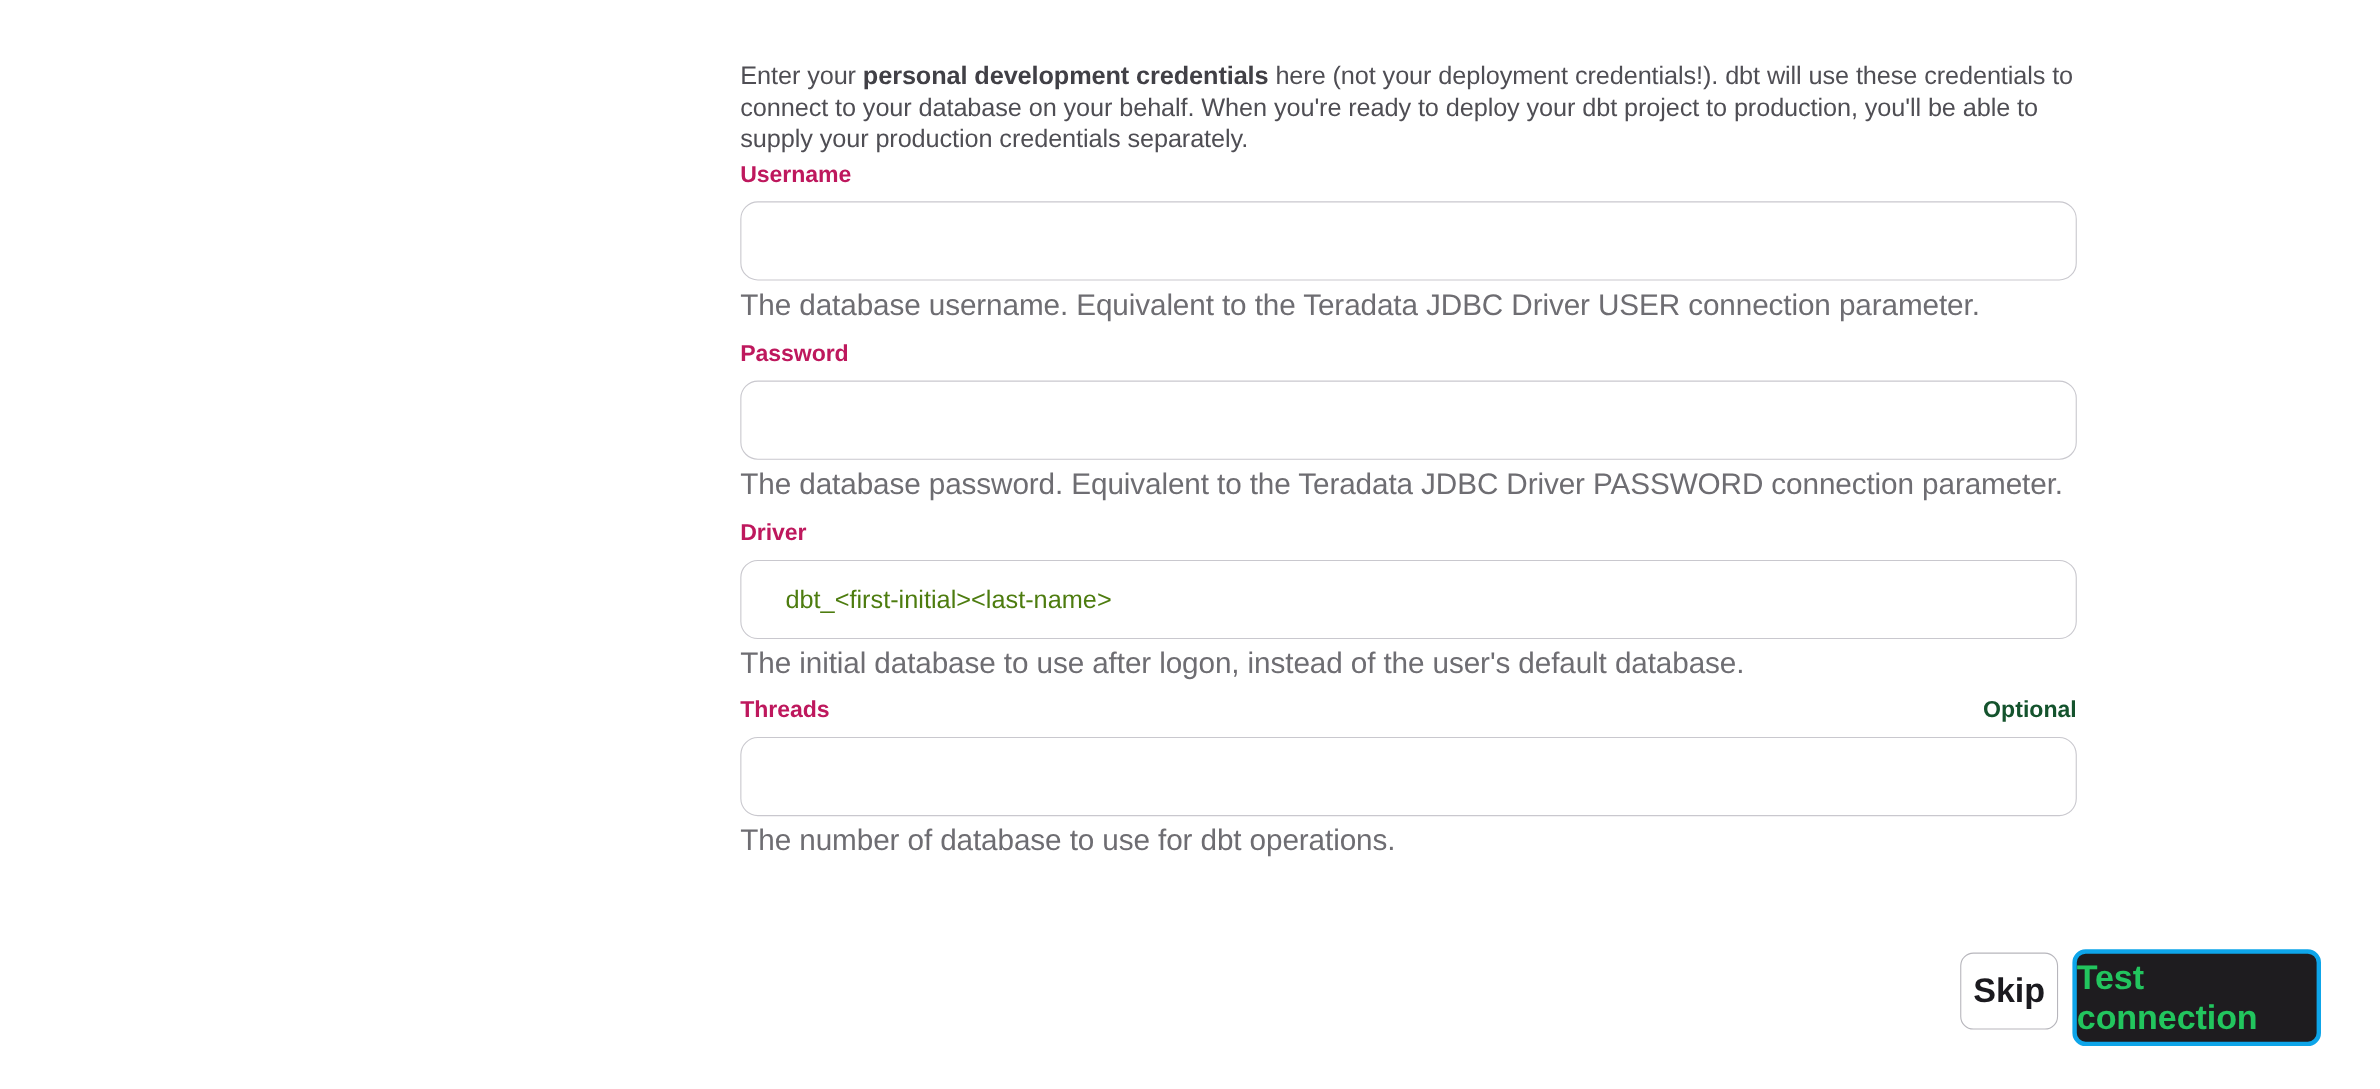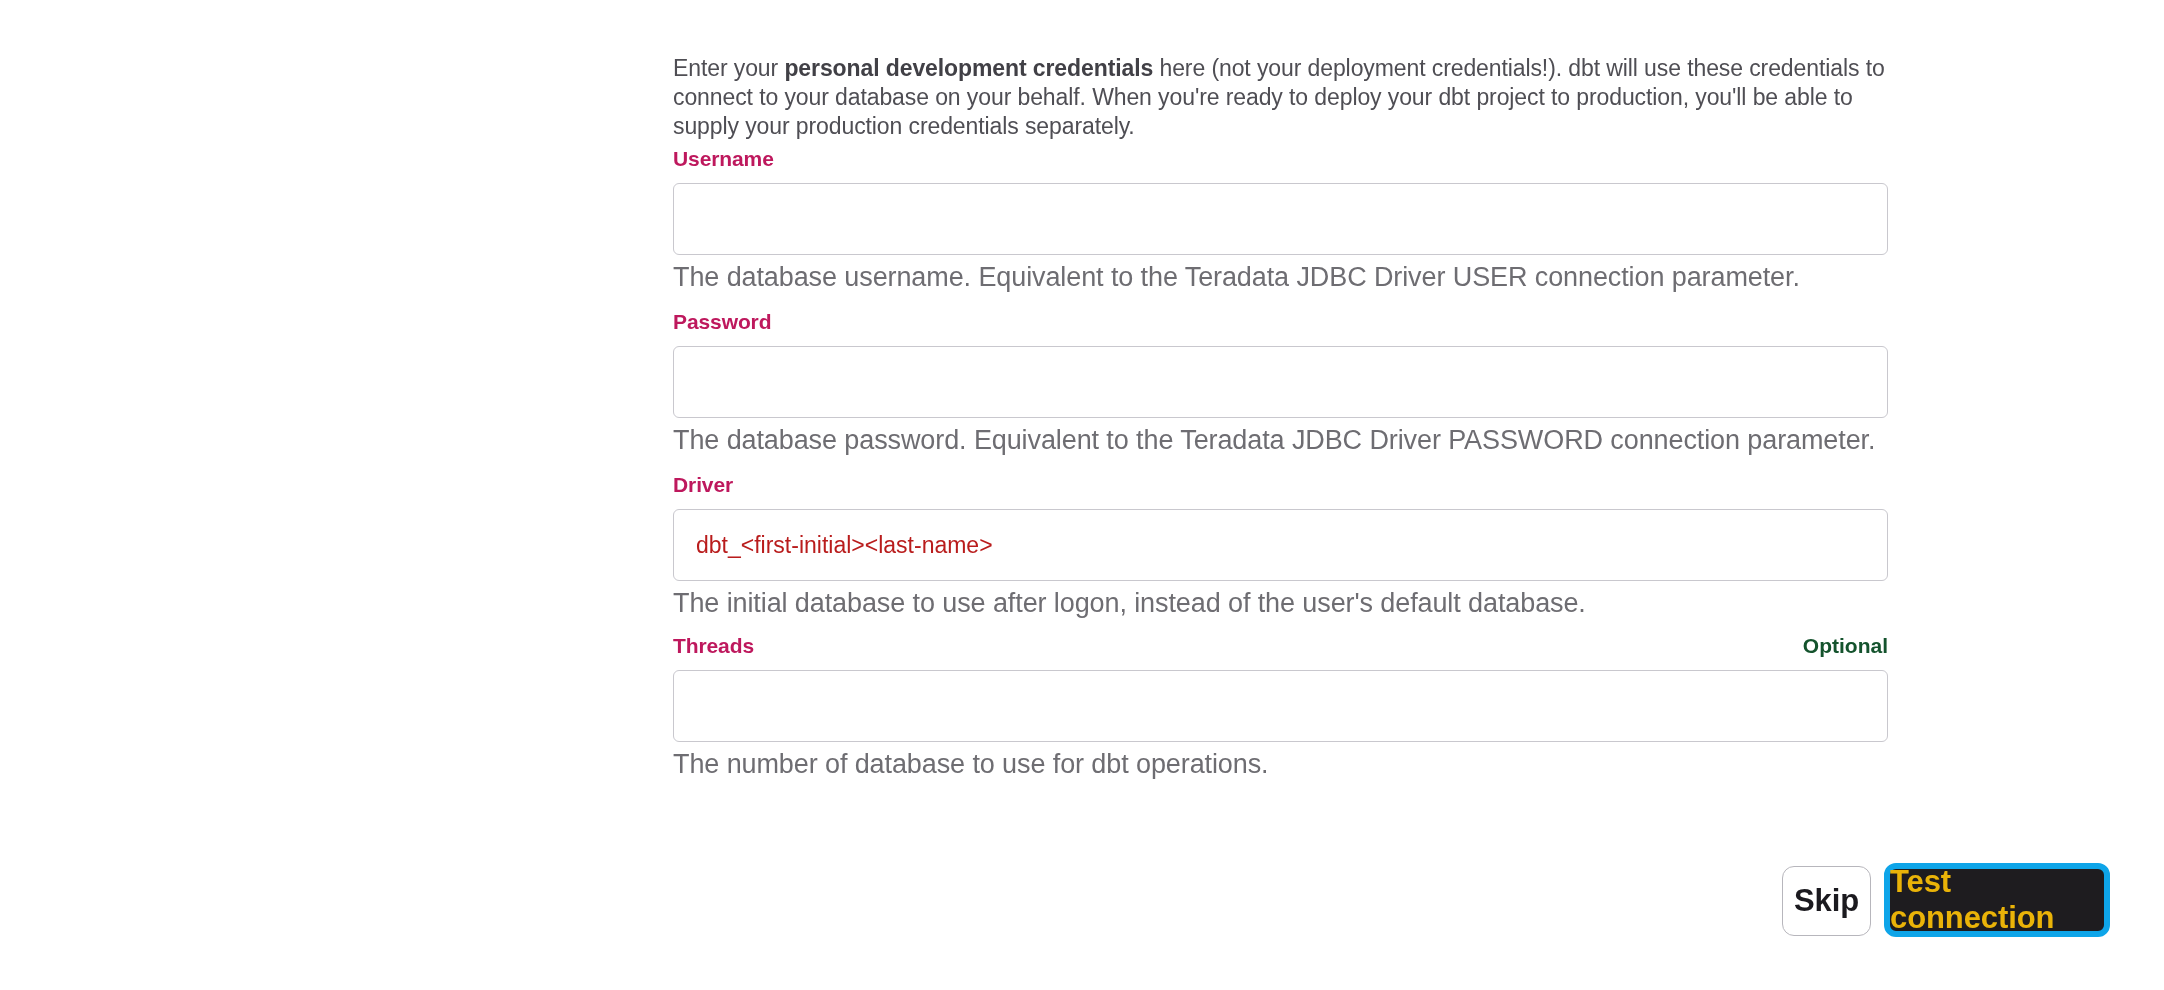--- a/index.html
+++ b/index.html
@@ -67,26 +67,26 @@
     line-height: 26px;
   }
   .field input {
     position: absolute;
     left: 0;
     top: 37px;
     width: 1215px;
     height: 72px;
     box-sizing: border-box;
     border: 1px solid #c9c8ce;
-    border-radius: 6px;
+    border-radius: 16px;
     background: #ffffff;
-    padding: 0 22px;
+    padding: 0 40px;
     font-family: "Liberation Sans", "DejaVu Sans", sans-serif;
     font-size: 23px;
-    color: #b91c1c;
+    color: #4d7c0f;
     outline: none;
   }
   .helper {
     position: absolute;
     left: 0;
     top: 118px;
     width: 1215px;
     font-size: 27px;
     color: #6e6d72;
     line-height: 26px;
@@ -111,24 +111,24 @@
     width: 89px;
     height: 70px;
     background: #ffffff;
     border: 1px solid #b7b6bc;
     color: #1b1a1f;
   }
   .btn-test {
     left: 1884px;
     top: 863px;
     width: 226px;
-    height: 74px;
+    height: 88px;
     background: #1e1c1f;
-    border: 6px solid #0ea5e9;
-    color: #eab308;
+    border: 4px solid #0ea5e9;
+    color: #22c55e;
   }
 </style>
 </head>
 <body>
 
 <div id="screen">
 
 
   <div class="form-col">
 

